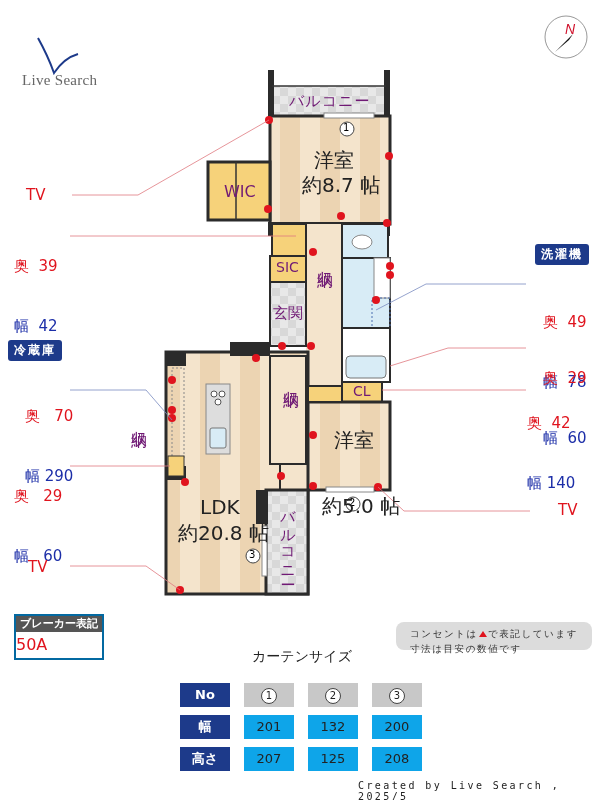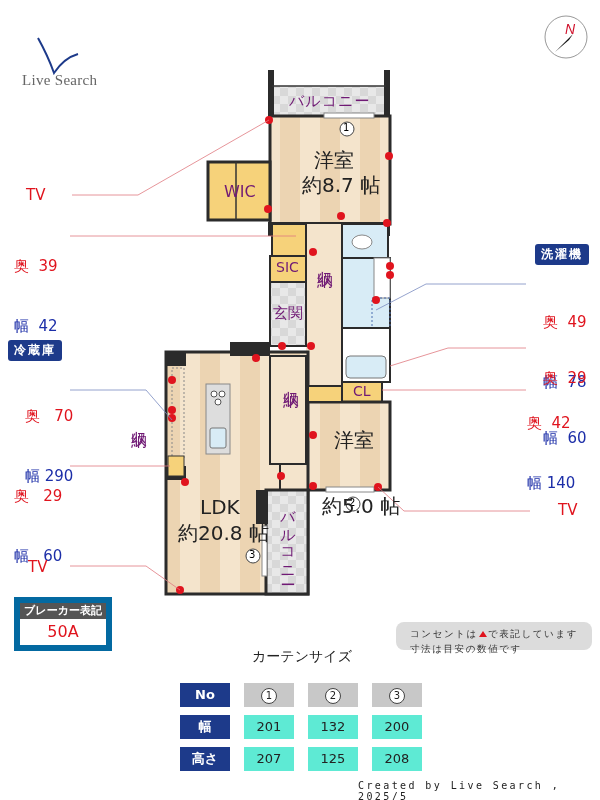--- a/index.html
+++ b/index.html
@@ -8,29 +8,29 @@
   .logo-text{left:22px;top:72px;font-family:"Liberation Serif","DejaVu Serif",serif;font-size:15px;color:#666;letter-spacing:0.3px;}
   .compass{left:543px;top:14px;width:46px;height:46px;}
   .plan{left:0;top:0;width:600px;height:620px;}
   .room-label{font-size:20px;color:#222;text-align:center;line-height:1.35;}
   .small-label{font-size:15px;color:#701a75;}
   .lbl-red{color:#e0141e;}
   .lbl-blue{color:#1c2ea8;}
   .dim{font-size:15px;line-height:20px;white-space:pre;}
   .tv{font-size:15px;color:#e0141e;}
   .tag{background:#1d3a8a;color:#fff;font-size:12px;font-weight:bold;padding:2px 6px;border-radius:3px;letter-spacing:2px;}
-  .breaker{left:14px;top:597px;width:86px;border:6px solid #0369a1;}
+  .breaker{left:14px;top:614px;width:86px;border:2px solid #0369a1;}
   .breaker-h{background:#555;color:#fff;font-size:11px;font-weight:bold;text-align:center;height:16px;line-height:16px;}
-  .breaker-v{color:#e0141e;font-size:16px;text-align:center;height:26px;line-height:26px;background:#fff;}
+  .breaker-v{color:#e0141e;font-size:16px;height:26px;line-height:26px;background:#fff;}
   .note{left:396px;top:622px;width:196px;height:28px;background:#dcdcdc;border-radius:8px;font-size:9.5px;letter-spacing:1.6px;color:#333;padding:4px 0 0 14px;box-sizing:border-box;line-height:15px;}
   .note .tri{display:inline-block;width:0;height:0;border-left:4px solid transparent;border-right:4px solid transparent;border-bottom:6px solid #e0141e;margin:0 1px;}
   .curtain-title{left:252px;top:648px;font-size:14px;color:#222;}
   .ctable{left:180px;top:683px;}
   .crow{display:flex;gap:14px;margin-bottom:8px;}
-  .ccell{width:50px;height:24px;line-height:24px;text-align:center;font-size:13px;color:#222;background:#5eead4;}
+  .ccell{width:50px;height:24px;line-height:24px;text-align:center;font-size:13px;color:#222;background:#0ea5e9;}
   .ccell.head{background:#1d3a8a;color:#fff;font-weight:bold;}
   .ccell.num{background:#c8c8c8;}
   .circ{display:inline-block;width:14px;height:14px;border:1px solid #444;border-radius:50%;line-height:14px;font-size:10px;text-align:center;background:#fff;vertical-align:middle;}
   .credit{left:358px;top:780px;font-family:"DejaVu Sans Mono","Liberation Mono",monospace;font-size:10px;letter-spacing:2.4px;color:#222;}
   .vert{writing-mode:vertical-rl;letter-spacing:2px;}
 </style>
 </head>
 <body>
 
 <svg class="abs" style="left:34px;top:36px;" width="50" height="40" viewBox="0 0 50 40">

